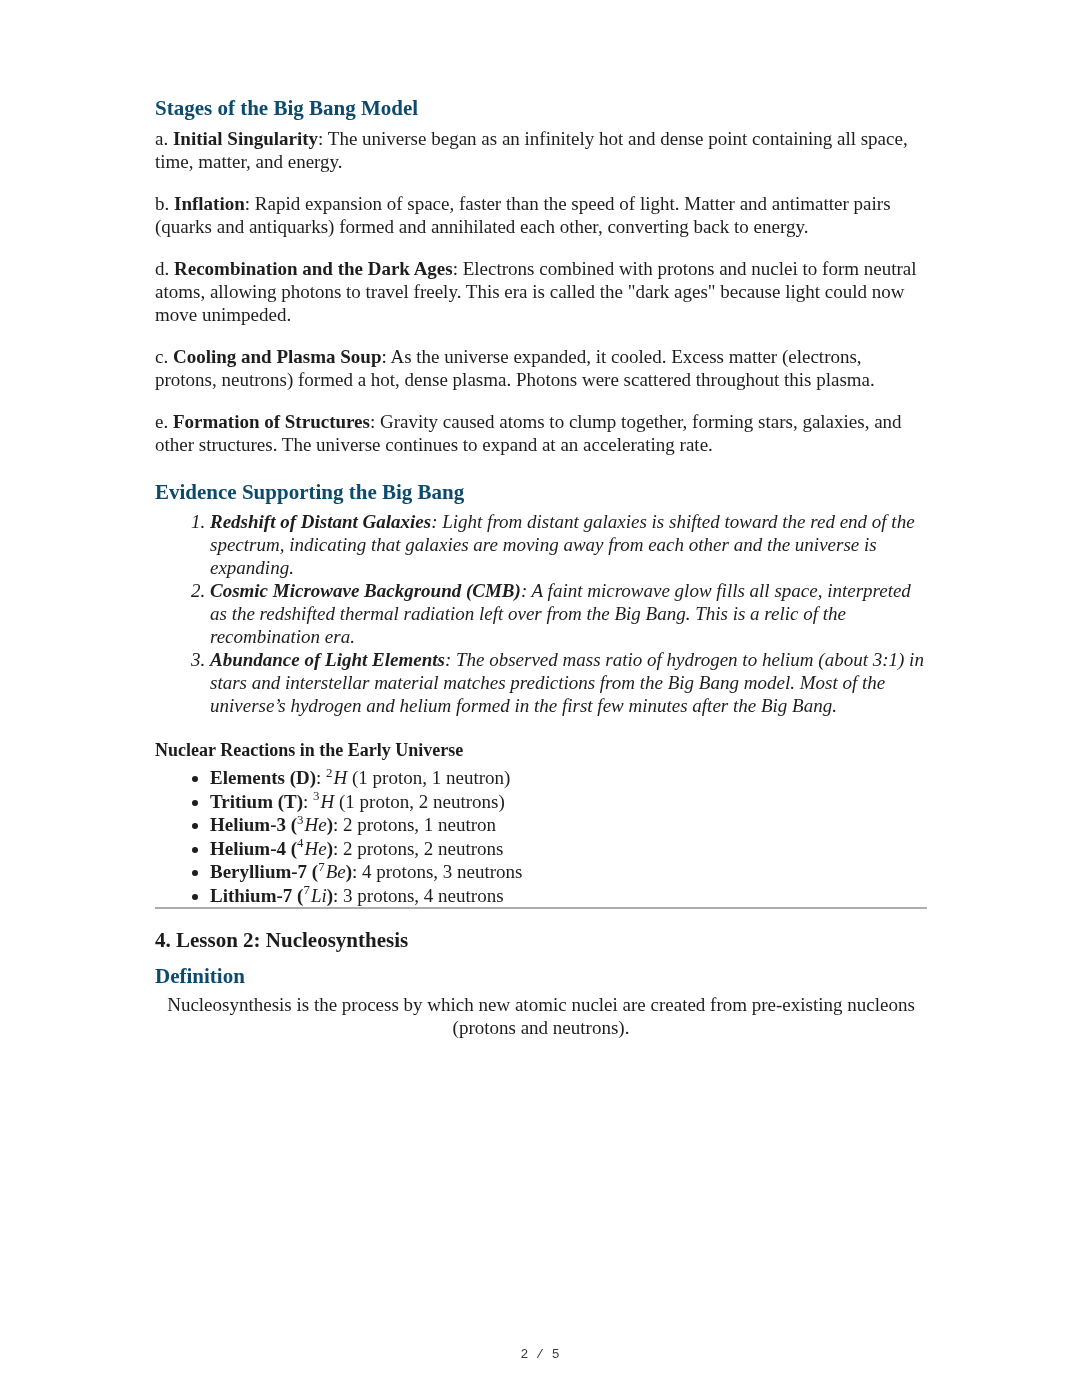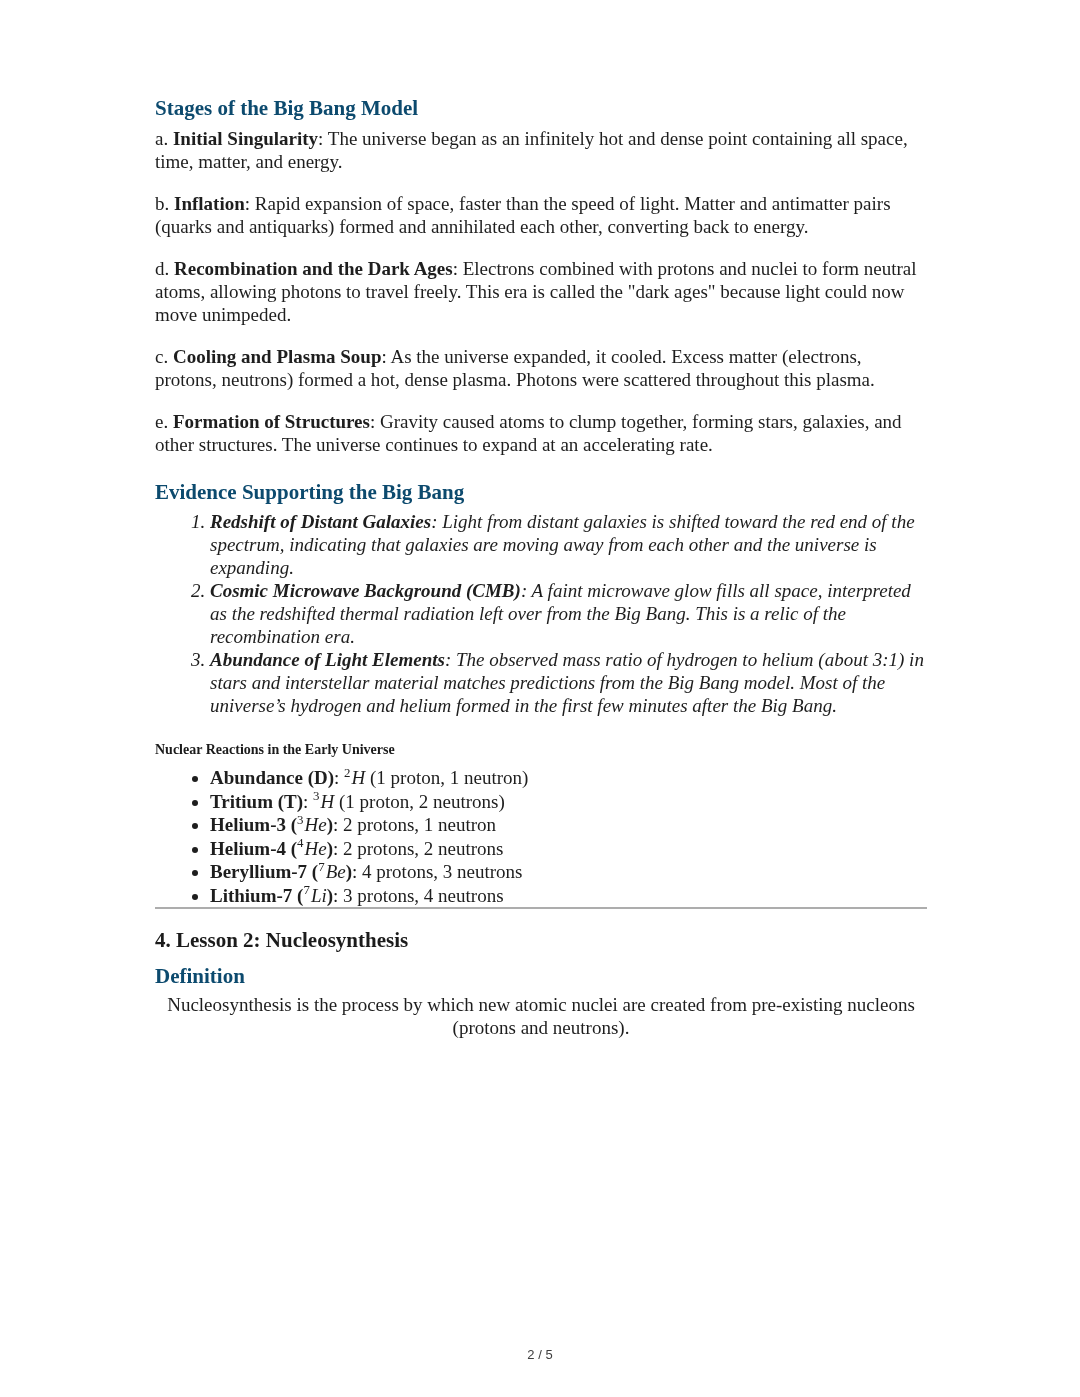--- a/index.html
+++ b/index.html
@@ -31,21 +31,21 @@
   }
   h3 {
     font-size: 21px;
     line-height: 25px;
     margin: 0 0 6px;
     font-weight: 700;
     color: #0c4a6e;
   }
   h3.evidence { margin-top: 24px; margin-bottom: 5px; }
   h4 {
-    font-size: 14px;
+    font-size: 18px;
     line-height: 22px;
     margin: 22px 0 5px;
     font-weight: 700;
     color: #1b1b1b;
   }
   ol { margin: 0; padding-left: 55px; font-style: italic; }
   ol li { line-height: 23px; }
   ul { margin: 0; padding-left: 55px; }
   ul li { line-height: 23.5px; }
   p.cooling { margin: 19px 0 18px; }
@@ -65,21 +65,21 @@
     vertical-align: baseline;
     margin-right: 1px;
   }
   i.math { font-style: italic; }
   .footer {
     position: absolute;
     top: 1347px;
     left: 0;
     width: 100%;
     text-align: center;
-    font-family: Liberation Sans, sans-serif;
+    font-family: Liberation Mono, monospace;
     font-size: 13px;
     color: #3d3d3d;
   }
 </style>
 </head>
 <body>
 
 <div class="page">
   <div class="content">
 
@@ -92,21 +92,21 @@
 
     <h3 class="evidence">Evidence Supporting the Big Bang</h3>
     <ol>
       <li><b>Redshift of Distant Galaxies</b>: Light from distant galaxies is shifted toward the red end of the spectrum, indicating that galaxies are moving away from each other and the universe is expanding.</li>
       <li><b>Cosmic Microwave Background (CMB)</b>: A faint microwave glow fills all space, interpreted as the redshifted thermal radiation left over from the Big Bang. This is a relic of the recombination era.</li>
       <li><b>Abundance of Light Elements</b>: The observed mass ratio of hydrogen to helium (about 3:1) in stars and interstellar material matches predictions from the Big Bang model. Most of the universe’s hydrogen and helium formed in the first few minutes after the Big Bang.</li>
     </ol>
 
     <h4>Nuclear Reactions in the Early Universe</h4>
     <ul>
-      <li><b>Abundance (D)</b>: <sup>2</sup><i class="math">H</i> (1 proton, 1 neutron)</li>
+      <li><b>Elements (D)</b>: <sup>2</sup><i class="math">H</i> (1 proton, 1 neutron)</li>
       <li><b>Tritium (T)</b>: <sup>3</sup><i class="math">H</i> (1 proton, 2 neutrons)</li>
       <li><b>Helium-3 (</b><sup>3</sup><i class="math">He</i><b>)</b>: 2 protons, 1 neutron</li>
       <li><b>Helium-4 (</b><sup>4</sup><i class="math">He</i><b>)</b>: 2 protons, 2 neutrons</li>
       <li><b>Beryllium-7 (</b><sup>7</sup><i class="math">Be</i><b>)</b>: 4 protons, 3 neutrons</li>
       <li><b>Lithium-7 (</b><sup>7</sup><i class="math">Li</i><b>)</b>: 3 protons, 4 neutrons</li>
     </ul>
 
 
     <hr class="divider">
 

